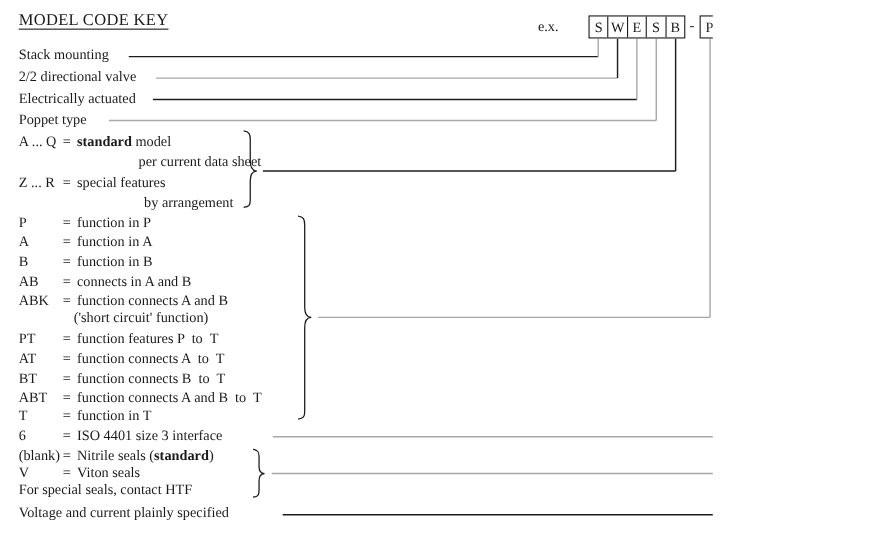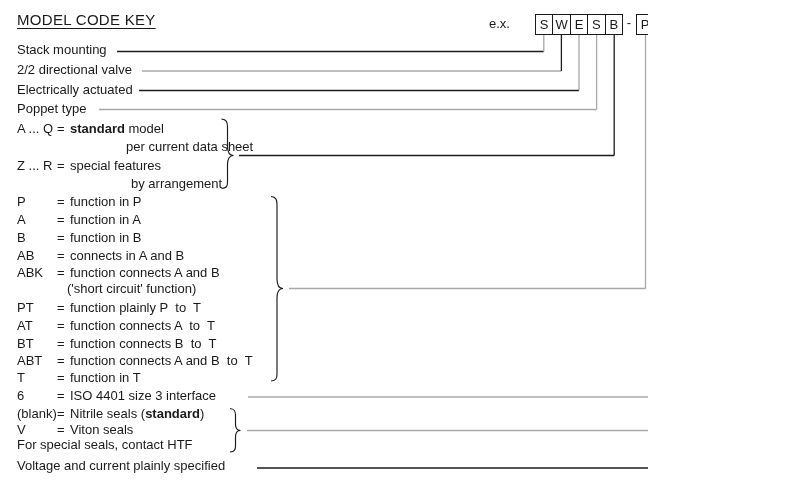--- a/index.html
+++ b/index.html
@@ -1,20 +1,20 @@
 <!DOCTYPE html>
 <html><head>
 <meta charset="utf-8">
 <style>
   html,body{margin:0;padding:0;background:#ffffff;}
   #canvas{
     position:relative;
     width:648px;height:490px;
     background:#ffffff;
-    font-family:Liberation Sans, sans-serif;
+    font-family:Liberation Serif, serif;
     color:#1a1a1a;
     overflow:hidden;
   }
   #connector-svg{position:absolute;left:0;top:0;pointer-events:none;}
   .title{
     position:absolute;left:17px;top:11px;
     font-size:15px;letter-spacing:.3px;
     text-decoration:underline;
     text-underline-offset:3px;
   }
@@ -112,21 +112,21 @@
       <div class="row" style="top: 120px;"><span class="code">A ... Q</span><span class="eq">=</span><span class="pt b">standard</span><span class="pt"> model</span></div>
       <div class="row" style="top: 138px; left: 82px; padding-left: 44px;"><span class="pt">per current data sheet</span></div>
       <div class="row" style="top: 157px;"><span class="code">Z ... R</span><span class="eq">=</span><span class="pt">special features</span></div>
       <div class="row" style="top: 175px; left: 83px; margin-left: 48px;"><span class="pt">by arrangement</span></div>
       <div class="row" style="top: 193px;"><span class="code">P</span><span class="eq">=</span><span class="pt">function in P</span></div>
       <div class="row" style="top: 211px;"><span class="code">A</span><span class="eq">=</span><span class="pt">function in A</span></div>
       <div class="row" style="top: 229px;"><span class="code">B</span><span class="eq">=</span><span class="pt">function in B</span></div>
       <div class="row" style="top: 247px;"><span class="code">AB</span><span class="eq">=</span><span class="pt">connects in A and B</span></div>
       <div class="row" style="top: 264px;"><span class="code">ABK</span><span class="eq">=</span><span class="pt">function connects A and B</span></div>
       <div class="row" style="top: 280px; left: 67px;"><span class="pt">('short circuit' function)</span></div>
-      <div class="row" style="top: 299px;"><span class="code">PT</span><span class="eq">=</span><span class="pt">function plainly P  to  T</span></div>
+      <div class="row" style="top: 299px;"><span class="code">PT</span><span class="eq">=</span><span class="pt">function features P  to  T</span></div>
       <div class="row" style="top: 317px;"><span class="code">AT</span><span class="eq">=</span><span class="pt">function connects A  to  T</span></div>
       <div class="row" style="top: 335px;"><span class="code">BT</span><span class="eq">=</span><span class="pt">function connects B  to  T</span></div>
       <div class="row" style="top: 352px;"><span class="code">ABT</span><span class="eq">=</span><span class="pt">function connects A and B  to  T</span></div>
       <div class="row" style="top: 369px;"><span class="code">T</span><span class="eq">=</span><span class="pt">function in T</span></div>
       <div class="row" style="top: 387px;"><span class="code">6</span><span class="eq">=</span><span class="pt">ISO 4401 size 3 interface</span></div>
       <div class="row" style="top: 405px;"><span class="code">(blank)</span><span class="eq">=</span><span class="pt">Nitrile seals (</span><span class="pt b">standard</span><span class="pt">)</span></div>
       <div class="row" style="top: 421px;"><span class="code">V</span><span class="eq">=</span><span class="pt">Viton seals</span></div>
       <div class="row" style="top: 436px;"><span class="pt">For special seals, contact HTF</span></div>
       <div class="row" style="top: 457px;"><span class="pt">Voltage and current plainly specified</span></div>
     </div>

